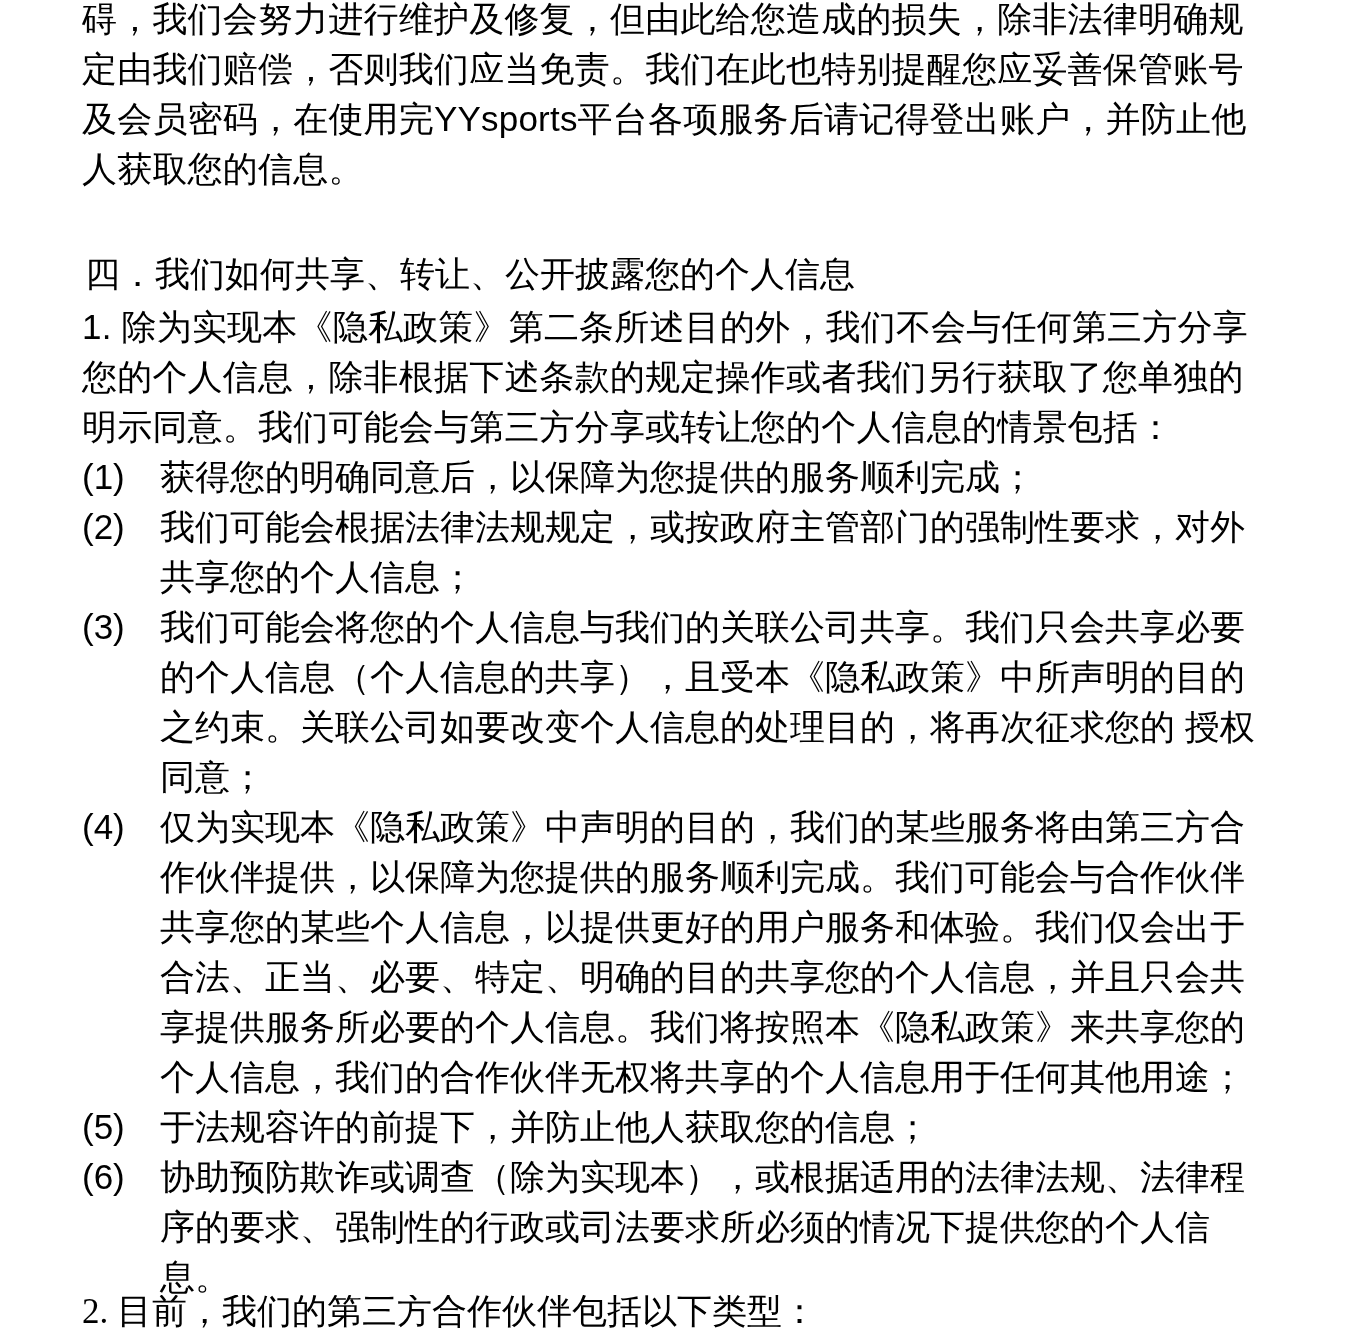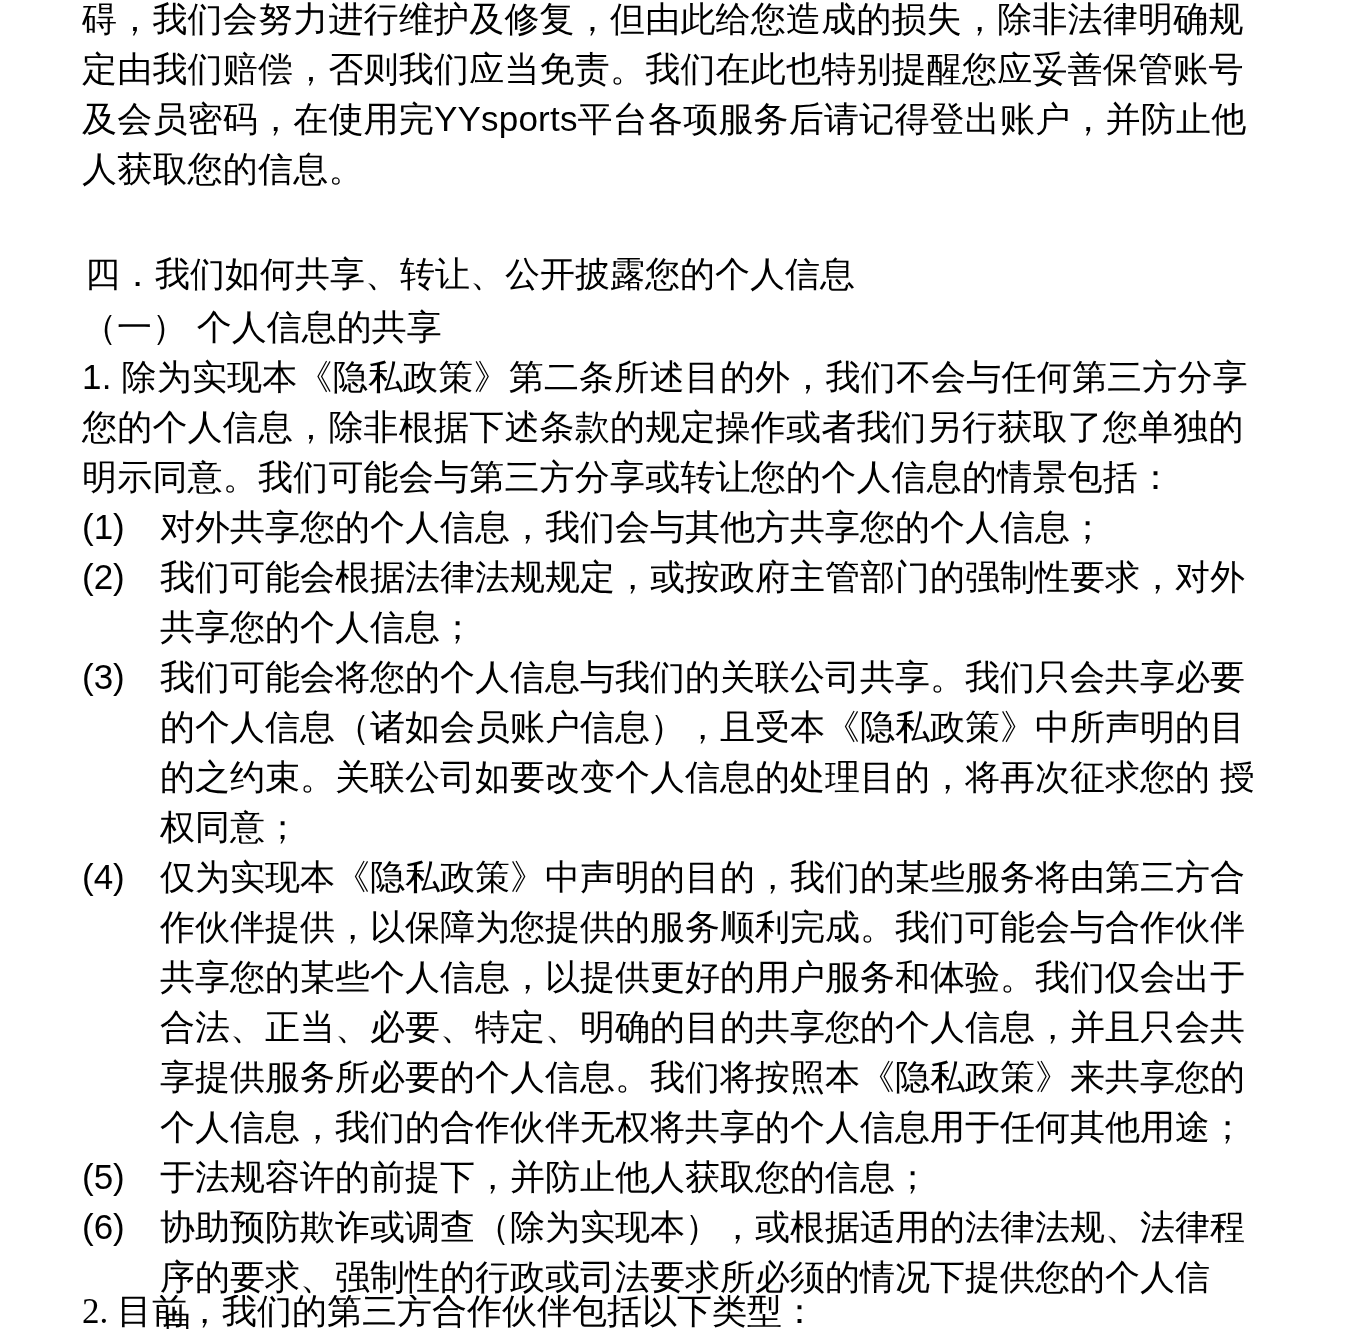--- a/index.html
+++ b/index.html
@@ -84,37 +84,36 @@
 <body>
 
 <div class="page">
 
   <p class="para first-block">碍，我们会努力进行维护及修复，但由此给您造成的损失，除非法律明确规定由我们赔偿，否则我们应当免责。我们在此也特别提醒您应妥善保管账号及会员密码，在使用完YYsports平台各项服务后请记得登出账户，并防止他人获取您的信息。</p>
 
   <div class="spacer"></div>
 
   <p class="heading">四．我们如何共享、转让、公开披露您的个人信息</p>
 
-  <p class="subheading">（一） 个人信息的共享</p>
 
   <p class="para">1. 除为实现本《隐私政策》第二条所述目的外，我们不会与任何第三方分享您的个人信息，除非根据下述条款的规定操作或者我们另行获取了您单独的明示同意。我们可能会与第三方分享或转让您的个人信息的情景包括：</p>
 
   <div class="listrow">
     <span class="marker">(1)</span>
-    <span class="body">对外共享您的个人信息，我们会与其他方共享您的个人信息；</span>
+    <span class="body">获得您的明确同意后，以保障为您提供的服务顺利完成；</span>
   </div>
 
   <div class="listrow">
     <span class="marker">(2)</span>
     <span class="body">我们可能会根据法律法规规定，或按政府主管部门的强制性要求，对外共享您的个人信息；</span>
   </div>
 
   <div class="listrow">
     <span class="marker">(3)</span>
-    <span class="body">我们可能会将您的个人信息与我们的关联公司共享。我们只会共享必要的个人信息（诸如会员账户信息），且受本《隐私政策》中所声明的目的之约束。关联公司如要改变个人信息的处理目的，将再次征求您的 授权同意；</span>
+    <span class="body">我们可能会将您的个人信息与我们的关联公司共享。我们只会共享必要的个人信息（个人信息的共享），且受本《隐私政策》中所声明的目的之约束。关联公司如要改变个人信息的处理目的，将再次征求您的 授权同意；</span>
   </div>
 
   <div class="listrow">
     <span class="marker">(4)</span>
     <span class="body">仅为实现本《隐私政策》中声明的目的，我们的某些服务将由第三方合作伙伴提供，以保障为您提供的服务顺利完成。我们可能会与合作伙伴共享您的某些个人信息，以提供更好的用户服务和体验。我们仅会出于合法、正当、必要、特定、明确的目的共享您的个人信息，并且只会共享提供服务所必要的个人信息。我们将按照本《隐私政策》来共享您的个人信息，我们的合作伙伴无权将共享的个人信息用于任何其他用途；</span>
   </div>
 
   <div class="listrow">
     <span class="marker">(5)</span>
     <span class="body">于法规容许的前提下，并防止他人获取您的信息；</span>

